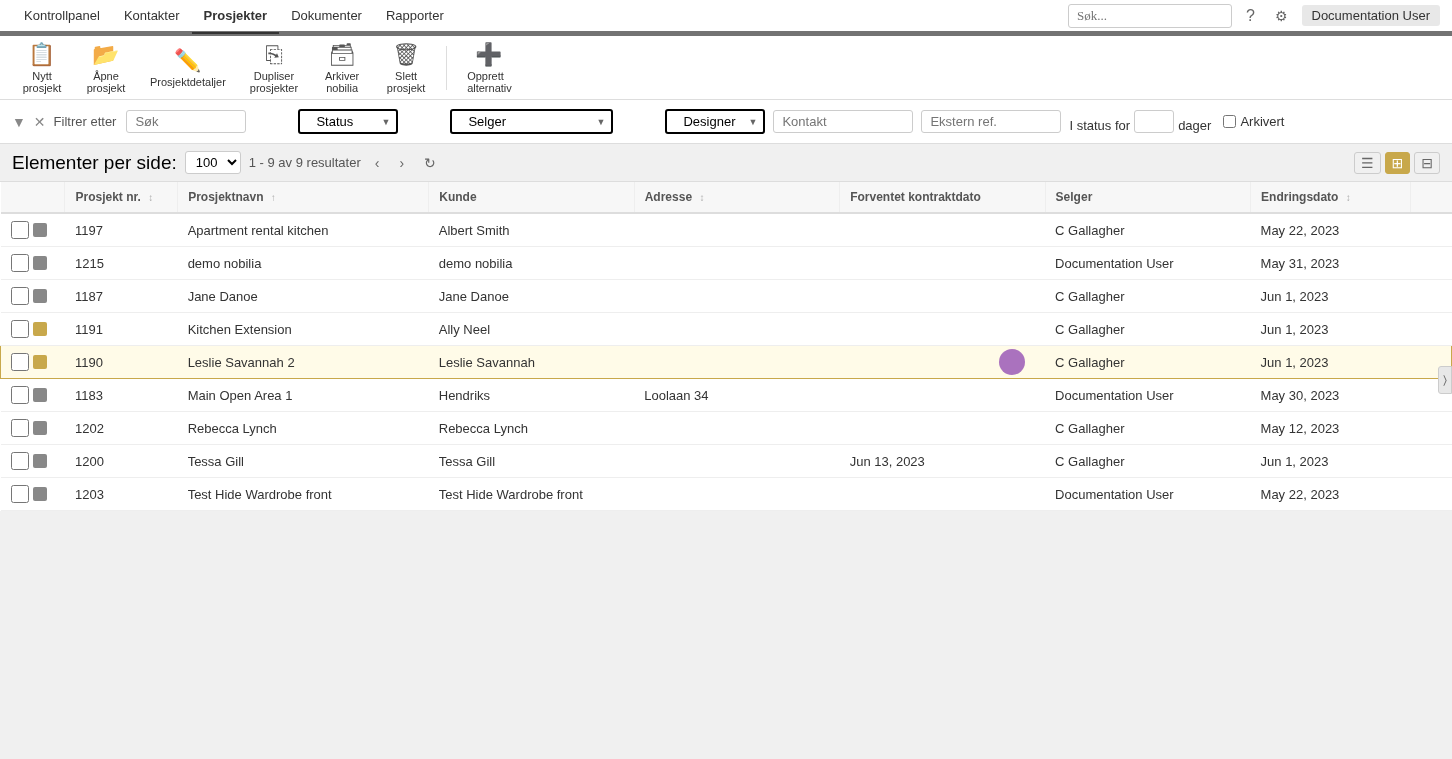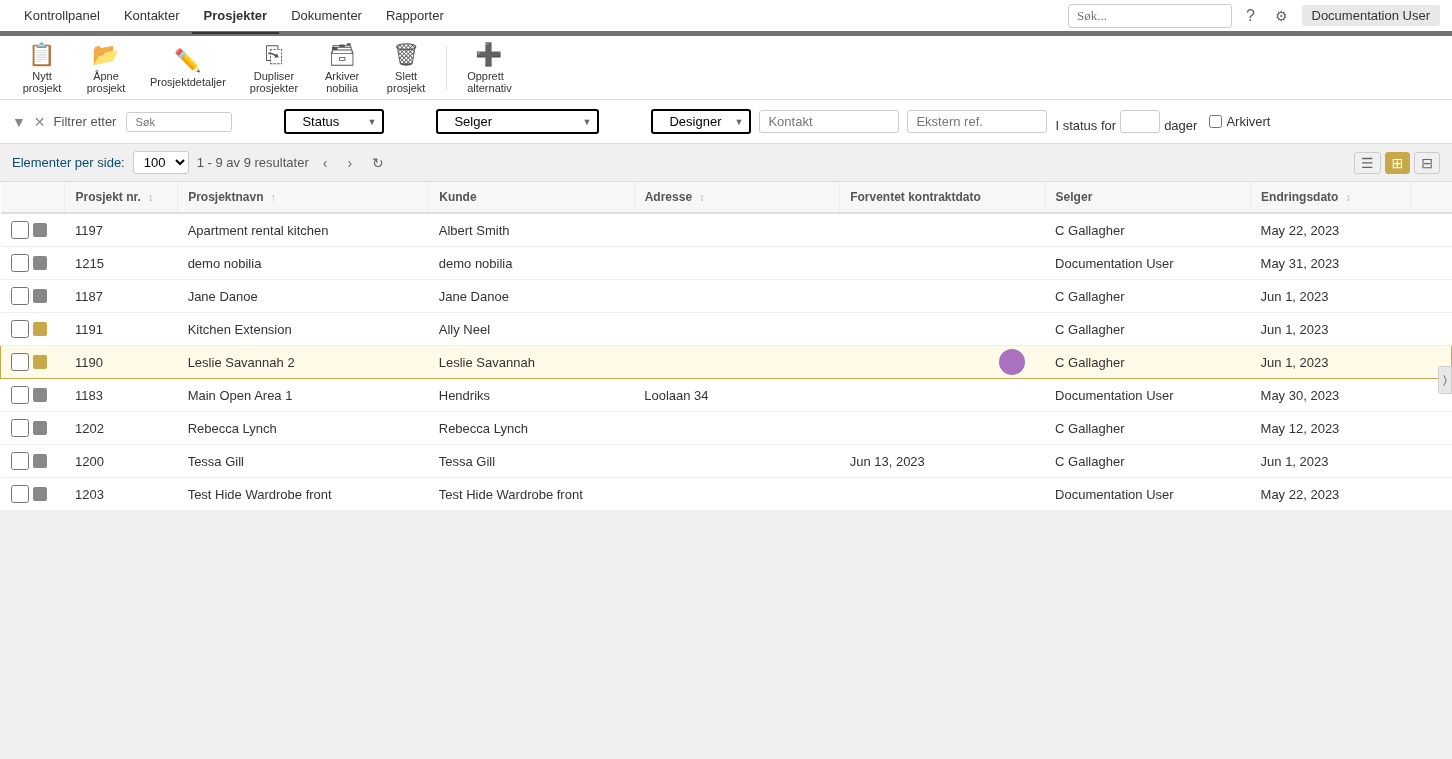--- a/index.html
+++ b/index.html
@@ -49,21 +49,21 @@
     
     .filter-bar {
       display: flex; align-items: center; gap: 8px;
       background: #fff; border-bottom: 1px solid #ddd;
       padding: 6px 12px; height: 44px;
     }
     .filter-icon { color: #888; font-size: 14px; cursor: pointer; }
     .filter-label { font-size: 13px; color: #555; margin-right: 2px; }
     .filter-search {
       border: 1px solid #ccc; border-radius: 3px; padding: 3px 8px;
-      font-size: 11px; width: 106px;
+      font-size: 13px; width: 120px;
     }
     .filter-select {
       border: 2px solid #000000; border-radius: 3px; padding: 3px 16px;
       font-size: 13px; background: #fff; cursor: pointer; min-width: 100px;
       appearance: none; padding-right: 24px; position: relative; margin-left: 44px;
     }
     .select-wrap {
       position: relative; display: inline-block;
     }
     .select-wrap::after {
@@ -82,21 +82,21 @@
       font-size: 13px; width: 40px; text-align: center;
     }
     .archived-label { display: flex; align-items: center; gap: 4px; font-size: 13px; margin-left: 4px; }
 
     
     .pagination-bar {
       display: flex; align-items: center; gap: 8px;
       background: #f0f0f0; padding: 6px 12px; height: 38px;
       border-bottom: 1px solid #ddd;
     }
-    .per-page-label { font-size: 13px; color: #0c4a6e; }
+    .per-page-label { font-size: 19px; color: #000000; }
     .per-page-select {
       border: 1px solid #ccc; border-radius: 3px; padding: 2px 6px;
       font-size: 13px; background: #fff;
     }
     .pagination-info { font-size: 13px; color: #555; }
     .pagination-btn {
       background: none; border: none; cursor: pointer; color: #666; font-size: 14px; padding: 2px 6px;
     }
     .refresh-btn { background: none; border: none; cursor: pointer; color: #666; font-size: 14px; padding: 2px 6px; }
     .pagination-bar-right { margin-left: auto; display: flex; gap: 4px; }

